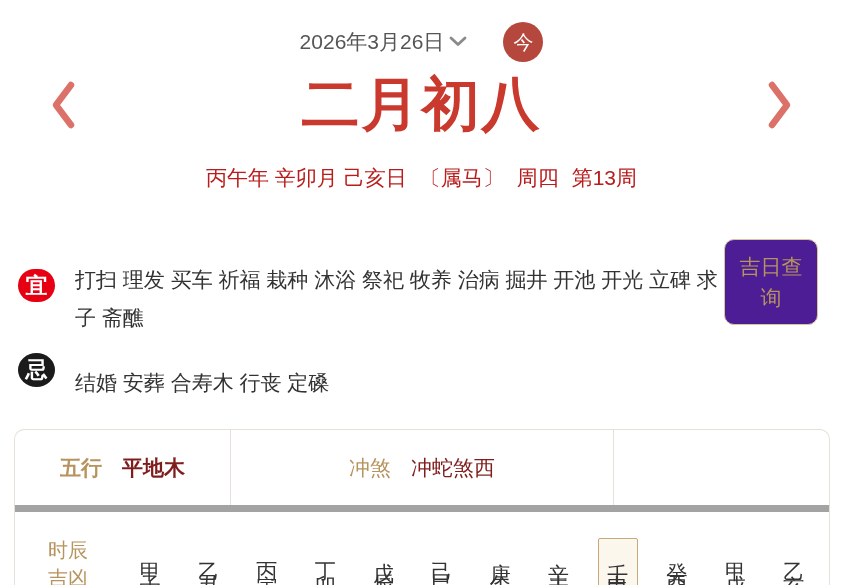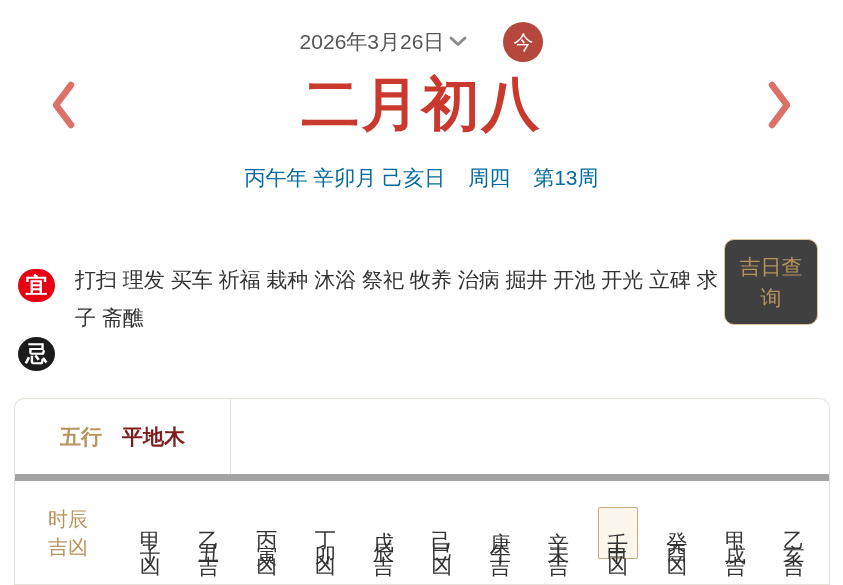--- a/index.html
+++ b/index.html
@@ -18,36 +18,36 @@
   
   .lunar-nav { position:relative; height:82px; margin-top:2px; }
   .lunar-title { text-align:center; font-family:"Liberation Serif", serif;
                  font-weight:bold; font-size:58px; line-height:82px;
                  color:#c9392e; letter-spacing:2px; }
   .chev { position:absolute; top:16px; background:none; border:none; cursor:pointer; }
   .chev-left { left:48px; }
   .chev-right { right:48px; }
 
   
-  .subtitle { margin-top:18px; display:flex; justify-content:center; gap:23px;
-              font-size:21px; color:#0369a1; }
+  .subtitle { margin-top:18px; display:flex; justify-content:center; gap:13px;
+              font-size:21px; color:#b91c1c; }
 
   
   .almanac { margin:42px 0 0 18px; display:flex; }
   .almanac-left { flex:1; }
   .almanac-row { display:flex; align-items:center; gap:20px; }
   .badge { width:37px; height:33px; border-radius:17px; color:#fff;
            font-size:22px; font-weight:bold; display:flex; align-items:center;
            justify-content:center; flex:0 0 37px; }
   .badge-yi { background:#e60012; }
   .badge-ji { background:#1b1b1b; border-radius:50%; width:36px; height:34px; }
   .items-text { font-size:21px; color:#333; line-height:38px; max-width:648px;
                 word-break:break-all;margin-top:27px; }
   .query-btn { width:94px; height:86px; border:1px solid #d9c49c; border-radius:10px;
-               background:#404040; color:#b7935e; font-size:21px; line-height:31px;
+               background:#4c1d95; color:#b7935e; font-size:21px; line-height:31px;
                margin-right:25px; margin-top:5px; display:flex; align-items:center;
                justify-content:center; text-align:center; cursor:pointer;
                padding:0 13px; word-break:break-all; flex:0 0 94px; }
 
   
   .info-table { margin:27px 13px 0 14px; border:1px solid #e5e1d8;
                 border-bottom:none; border-radius:10px 10px 0 0; }
   .t-row1 { display:flex; height:75px; }
   .t-cell { display:flex; align-items:center; justify-content:center; gap:20px; }
   .t-cell-1 { width:216px; border-right:1px solid #e5e1d8;font-weight:bold; }
@@ -98,42 +98,48 @@
   <div class="lunar-title">二月初八</div>
   <button class="chev chev-right">
     <svg width="30" height="50" viewBox="0 0 30 50">
         <polyline points="7,5 22,25 7,45" fill="none" stroke="#db7168" stroke-width="6.5" stroke-linecap="round" stroke-linejoin="round"></polyline>
       </svg>
   </button>
 </div>
 
 <div class="subtitle">
   <span>丙午年 辛卯月 己亥日</span>
+  <span>〔属马〕</span>
   <span>周四</span>
   <span>第13周</span>
 </div>
 
 <div class="almanac">
   <div class="almanac-left">
     <div class="almanac-row">
       <span class="badge badge-yi">宜</span>
       <div class="items-text">打扫 理发 买车 祈福 栽种 沐浴 祭祀 牧养 治病 掘井 开池 开光 立碑 求子 斋醮</div>
     </div>
     <div class="almanac-row">
       <span class="badge badge-ji">忌</span>
+      <div class="items-text">结婚 安葬 合寿木 行丧 定磉</div>
     </div>
   </div>
   <button class="query-btn">吉日查询</button>
 </div>
 
 <div class="info-table">
   <div class="t-row1">
     <div class="t-cell t-cell-1">
       <span class="t-label">五行</span>
       <span class="t-value">平地木</span>
+    </div>
+    <div class="t-cell t-cell-2">
+      <span class="t-label">冲煞</span>
+      <span class="t-value">冲蛇煞西</span>
     </div>
   </div>
 
   <div class="t-row2">
     <div class="hours-label-cell">
       <div class="hours-label">时辰吉凶</div>
     </div>
     <div class="hours">
       <div class="hour-cell">甲子凶</div>
       <div class="hour-cell">乙丑吉</div>

